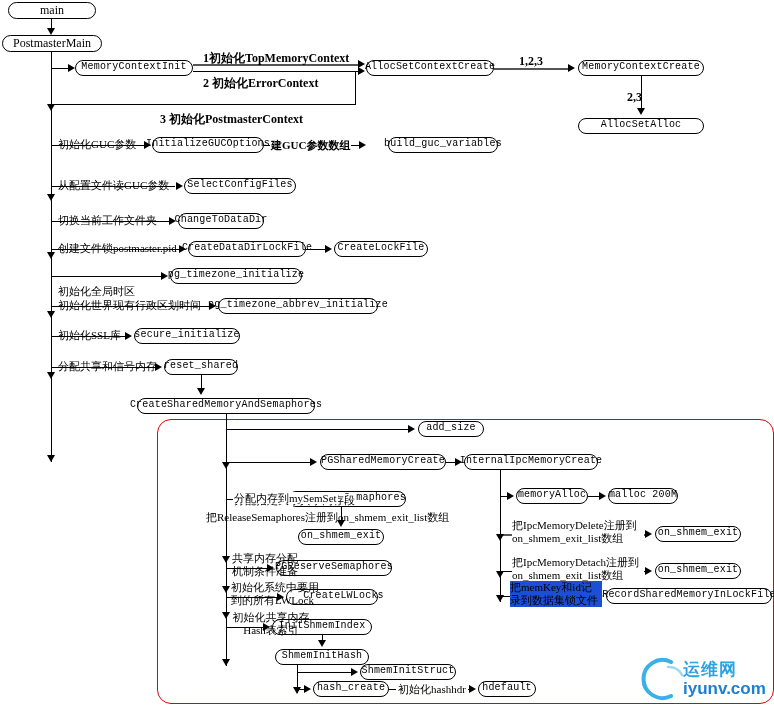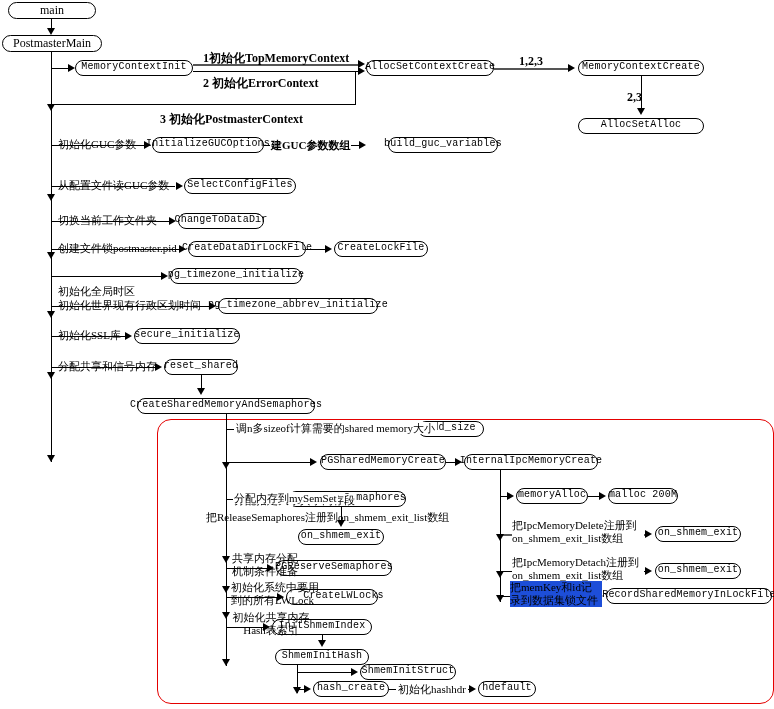--- a/index.html
+++ b/index.html
@@ -296,21 +296,20 @@
 
   <div class="v" style="left:226px;top:414px;height:252px;"></div>
   <div class="ar d" style="left:222px;top:462px;"></div>
   <div class="ar d" style="left:222px;top:556px;"></div>
   <div class="ar d" style="left:222px;top:586px;"></div>
   <div class="ar d" style="left:222px;top:612px;"></div>
   <div class="ar d" style="left:222px;top:659px;"></div>
 
   <div class="h" style="left:226px;top:429px;width:182px;"></div>
   <div class="ar r" style="left:408px;top:425px;"></div>
-  <div class="lbl" style="left:234px;top:422px;background:#fff;padding:0 2px;">调n多sizeof计算需要的shared memory大小</div>
 
   <div class="h" style="left:226px;top:462px;width:84px;"></div>
   <div class="ar r" style="left:310px;top:458px;"></div>
   <div class="lbl" style="left:233px;top:455px;background:#fff;padding:0 1px;margin-top:39px;">分配指定大小共享内存段</div>
 
   <div class="h" style="left:446px;top:462px;width:10px;"></div>
   <div class="ar r" style="left:455px;top:458px;"></div>
 
   <div class="h" style="left:226px;top:499px;width:54px;"></div>
   <div class="ar r" style="left:279px;top:495px;"></div>
@@ -382,14 +381,26 @@
     <span>on_shmem_exit_list数组</span>
   </div>
 
   <div class="h" style="left:500px;top:596px;width:96px;"></div>
   <div class="ar r" style="left:596px;top:592px;"></div>
   <div class="lbl two" style="left:510px;top:581px;width:92px;background:#1d4ed8;">
     <span>把memKey和id记</span><br>
     <span>录到数据集锁文件</span>
   </div>
 
+  <div id="wm" style="left:641px;top:656px;">
+    <div class="arc">
+      <svg width="46" height="46" viewBox="0 0 46 46" xmlns="http://www.w3.org/2000/svg">
+        <path d="M30 6 A19 19 0 1 0 30 40" fill="none" stroke="#3ab0e8" stroke-width="4" stroke-linecap="round"></path>
+        <path d="M27 11 A14 14 0 0 1 41 19" fill="none" stroke="#9fd8f2" stroke-width="2.5" stroke-linecap="round"></path>
+      </svg>
+    </div>
+    <div class="wtext">
+      <span class="cn">运维网</span>
+      <span class="en">iyunv.com</span>
+    </div>
+  </div>
 
 </div>
 
 </body></html>

